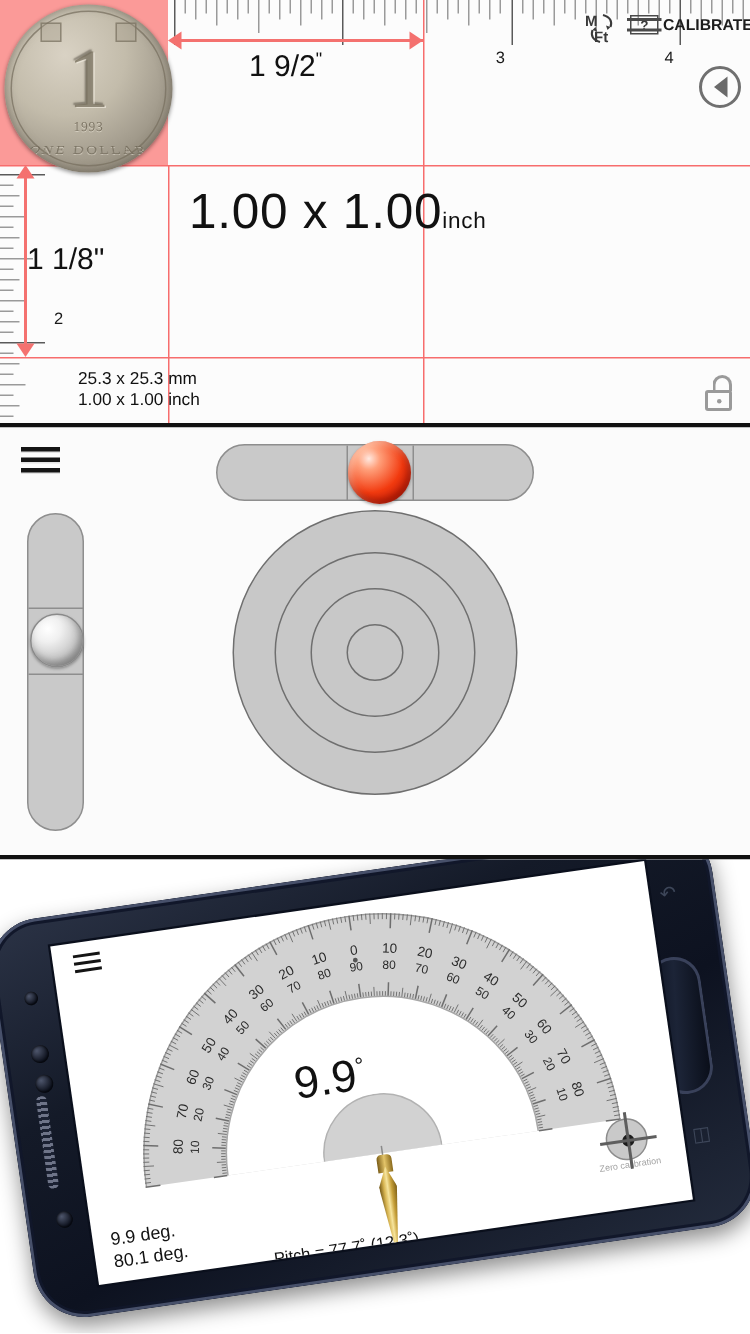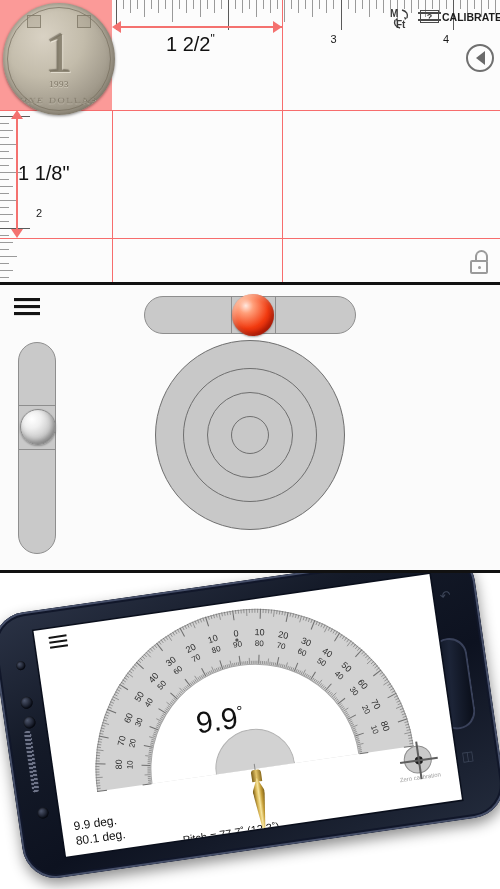--- a/index.html
+++ b/index.html
@@ -479,25 +479,30 @@
     </div>
 
     <div class="arrow-h" style="left:118px; top:26px; width:164px;"></div>
     <div class="arrowhead" style="left:112px; top:21px; border-top:6px solid transparent; border-bottom:6px solid transparent; border-right:9px solid #f4716f;"></div>
     <div class="arrowhead" style="left:273px; top:21px; border-top:6px solid transparent; border-bottom:6px solid transparent; border-left:9px solid #f4716f;"></div>
 
     <div class="arrow-v" style="left:16px; top:116px; height:116px;"></div>
     <div class="arrowhead" style="left:11px; top:110px; border-left:6px solid transparent; border-right:6px solid transparent; border-bottom:9px solid #f4716f;"></div>
     <div class="arrowhead" style="left:11px; top:229px; border-left:6px solid transparent; border-right:6px solid transparent; border-top:9px solid #f4716f;"></div>
 
-    <div class="lbl-width"><span>1 2/2</span><sup>"</sup></div>
+    <div class="lbl-width"><span>1 9/2</span><sup>"</sup></div>
 
     <div class="lbl-height">1 1/8"</div>
 
-
+    <div class="big-size"><span>1.00 x 1.00</span><span class="unit">inch</span></div>
+
+    <div class="dims">
+      <div>25.3 x 25.3 mm</div>
+      <div>1.00 x 1.00 inch</div>
+    </div>
 
     <div class="mf-icon">
       <svg width="26" height="26" viewBox="0 0 26 26">
         <text x="2" y="11" font-size="10" font-family="Liberation Sans" font-weight="bold" fill="#3a3a3a">M</text>
         <text x="8" y="22" font-size="10" font-family="Liberation Sans" font-weight="bold" fill="#3a3a3a">Ft</text>
         <path d="M14 4 Q21 6 19 12" stroke="#3a3a3a" stroke-width="1.4" fill="none"></path>
         <path d="M19 12 l-3 -1 l1 3 z" fill="#3a3a3a"></path>
         <path d="M12 22 Q5 20 7 14" stroke="#3a3a3a" stroke-width="1.4" fill="none"></path>
         <path d="M7 14 l3 1 l-1 -3 z" fill="#3a3a3a"></path>
       </svg>

